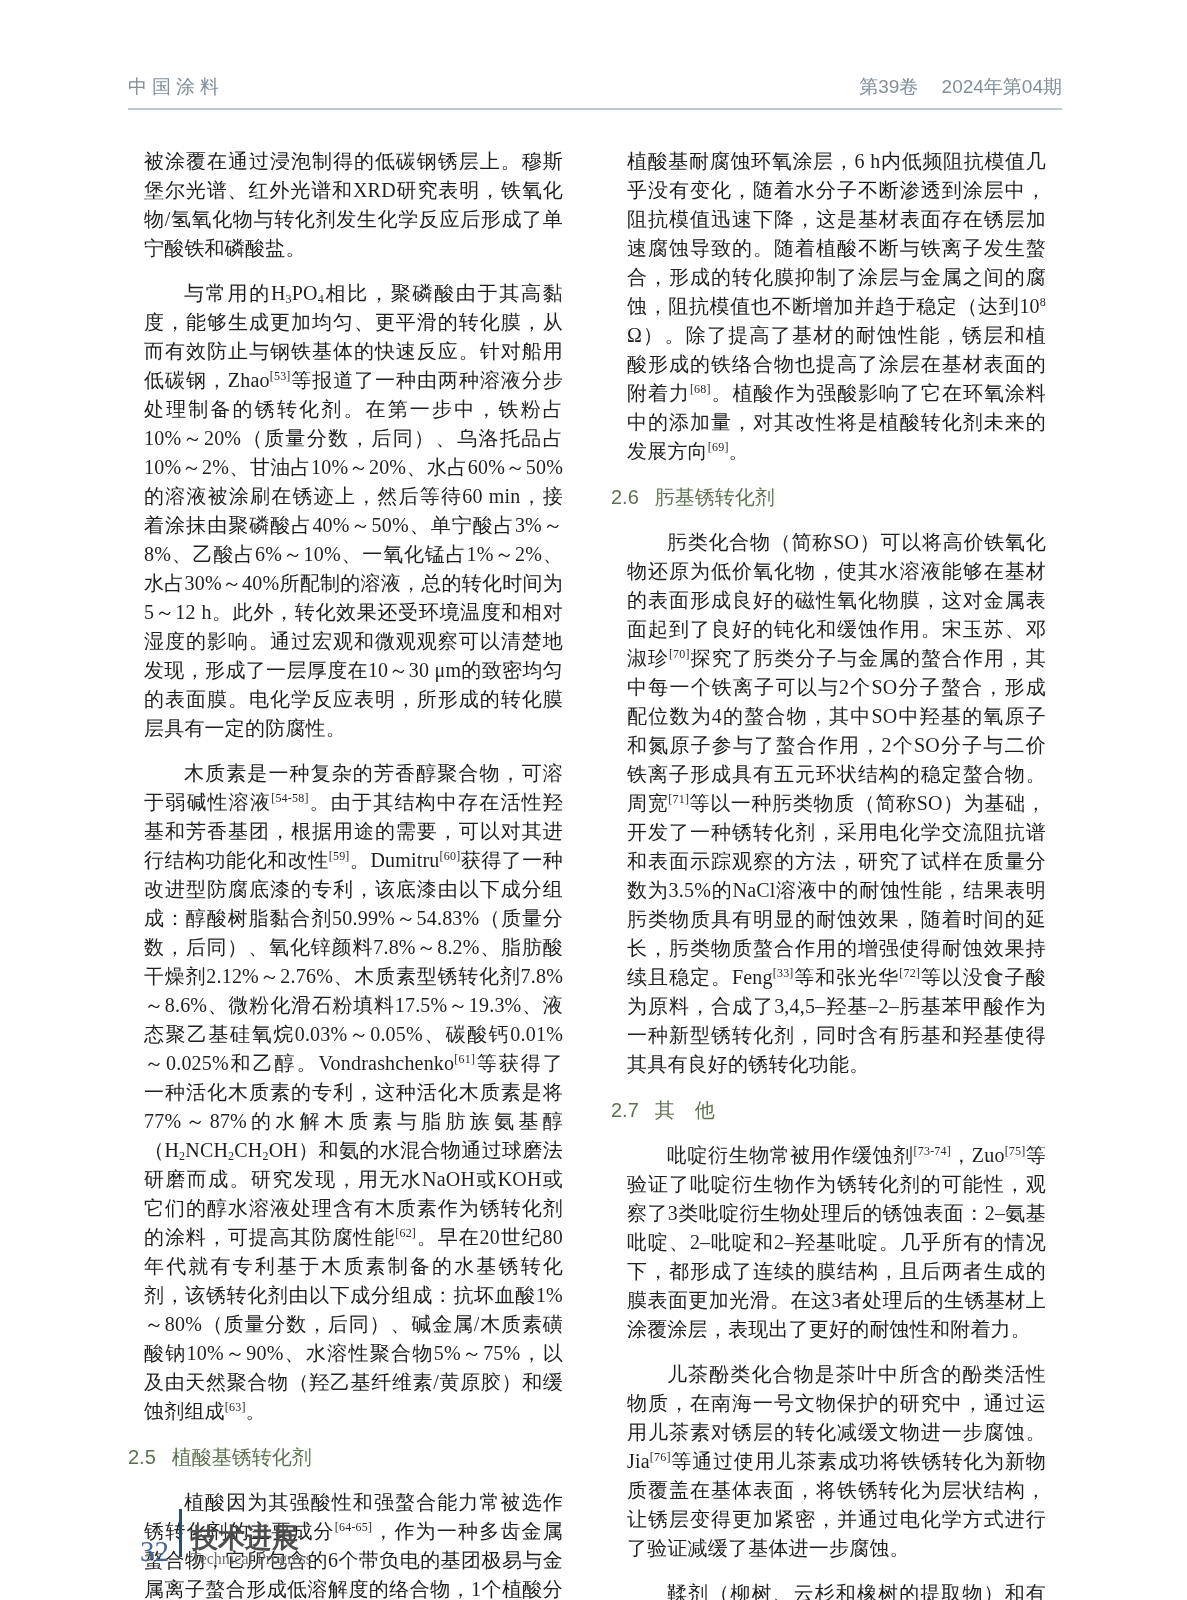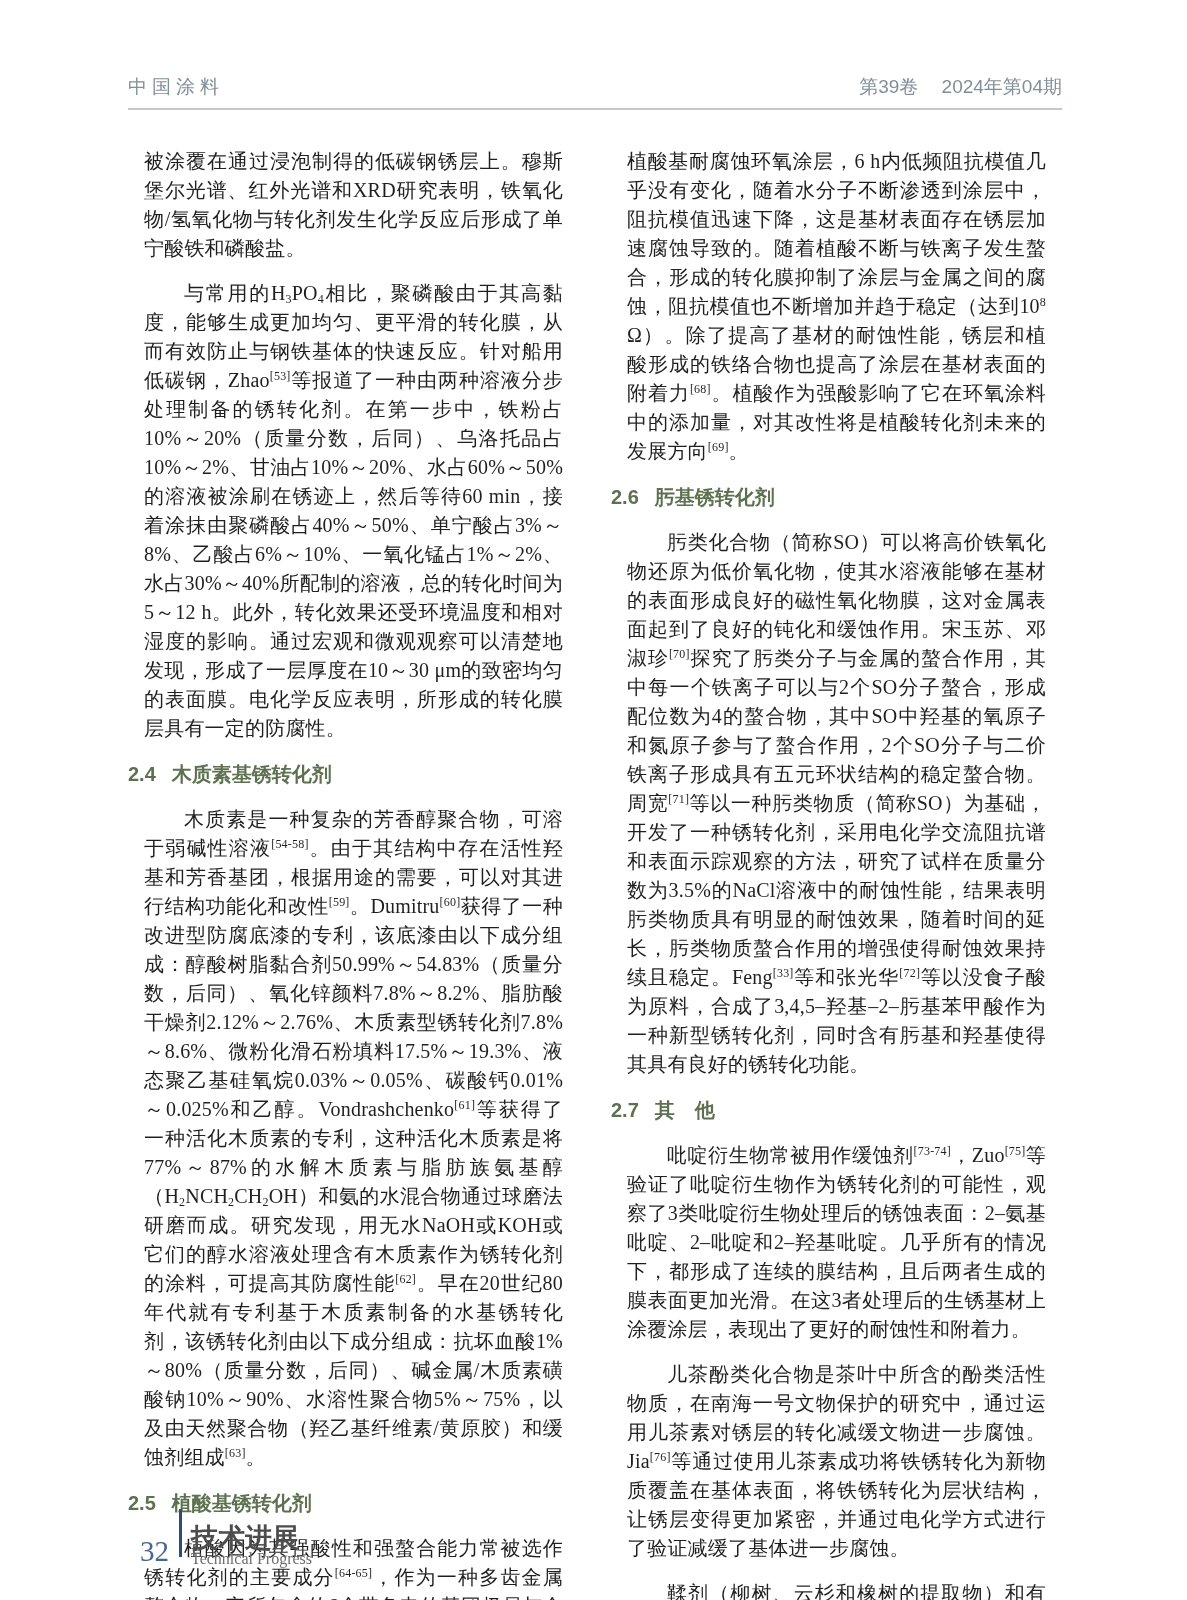--- a/index.html
+++ b/index.html
@@ -36,21 +36,21 @@
     color:#1f1f1f;
     letter-spacing:0.2px;
   }
   .para.indent{text-indent:2em;}
   sup,sub{font-size:12px;line-height:0;}
   sup{vertical-align:7px;}
   sub{vertical-align:-3px;}
   .sec-heading{
     margin:17px 0 2px 0;
     font-family:"Liberation Sans","DejaVu Sans",sans-serif;
-    font-weight:bold;
+    font-weight:normal;
     font-size:20px;line-height:29px;
     color:#5d7150;
   }
   .sec-num{margin-right:16px;}
   
   .footer{
     position:absolute;left:140px;top:1497px;
     display:flex;align-items:center;
   }
   .page-num{
@@ -79,21 +79,20 @@
     <span class="issue-info">
       <span>第39卷</span>
       <span>2024年第04期</span>
     </span>
   </div>
 
   <div class="content">
     <div class="column">
         <p class="para"><span>被涂覆在通过浸泡制得的低碳钢锈层上。穆斯堡尔光谱、红外光谱和XRD研究表明，铁氧化物/氢氧化物与转化剂发生化学反应后形成了单宁酸铁和磷酸盐。</span></p>
         <p class="para indent"><span>与常用的H</span><sub>3</sub><span>PO</span><sub>4</sub><span>相比，聚磷酸由于其高黏度，能够生成更加均匀、更平滑的转化膜，从而有效防止与钢铁基体的快速反应。针对船用低碳钢，Zhao</span><sup>[53]</sup><span>等报道了一种由两种溶液分步处理制备的锈转化剂。在第一步中，铁粉占10%～20%（质量分数，后同）、乌洛托品占10%～2%、甘油占10%～20%、水占60%～50%的溶液被涂刷在锈迹上，然后等待60 min，接着涂抹由聚磷酸占40%～50%、单宁酸占3%～8%、乙酸占6%～10%、一氧化锰占1%～2%、水占30%～40%所配制的溶液，总的转化时间为5～12 h。此外，转化效果还受环境温度和相对湿度的影响。通过宏观和微观观察可以清楚地发现，形成了一层厚度在10～30 μm的致密均匀的表面膜。电化学反应表明，所形成的转化膜层具有一定的防腐性。</span></p>
-        <h3 class="sec-heading"><span class="sec-num">2.4</span><span class="sec-title">木质素基锈转化剂</span></h3>
         <p class="para indent"><span>木质素是一种复杂的芳香醇聚合物，可溶于弱碱性溶液</span><sup>[54-58]</sup><span>。由于其结构中存在活性羟基和芳香基团，根据用途的需要，可以对其进行结构功能化和改性</span><sup>[59]</sup><span>。Dumitru</span><sup>[60]</sup><span>获得了一种改进型防腐底漆的专利，该底漆由以下成分组成：醇酸树脂黏合剂50.99%～54.83%（质量分数，后同）、氧化锌颜料7.8%～8.2%、脂肪酸干燥剂2.12%～2.76%、木质素型锈转化剂7.8%～8.6%、微粉化滑石粉填料17.5%～19.3%、液态聚乙基硅氧烷0.03%～0.05%、碳酸钙0.01%～0.025%和乙醇。Vondrashchenko</span><sup>[61]</sup><span>等获得了一种活化木质素的专利，这种活化木质素是将77%～87%的水解木质素与脂肪族氨基醇（H</span><sub>2</sub><span>NCH</span><sub>2</sub><span>CH</span><sub>2</sub><span>OH）和氨的水混合物通过球磨法研磨而成。研究发现，用无水NaOH或KOH或它们的醇水溶液处理含有木质素作为锈转化剂的涂料，可提高其防腐性能</span><sup>[62]</sup><span>。早在20世纪80年代就有专利基于木质素制备的水基锈转化剂，该锈转化剂由以下成分组成：抗坏血酸1%～80%（质量分数，后同）、碱金属/木质素磺酸钠10%～90%、水溶性聚合物5%～75%，以及由天然聚合物（羟乙基纤维素/黄原胶）和缓蚀剂组成</span><sup>[63]</sup><span>。</span></p>
         <h3 class="sec-heading"><span class="sec-num">2.5</span><span class="sec-title">植酸基锈转化剂</span></h3>
         <p class="para indent"><span>植酸因为其强酸性和强螯合能力常被选作锈转化剂的主要成分</span><sup>[64-65]</sup><span>，作为一种多齿金属螯合物，它所包含的6个带负电的基团极易与金属离子螯合形成低溶解度的络合物，1个植酸分子中有6个可与金属离子发生螯合的磷酸基，在较宽pH值范围能与二价及以上价态的金属离子螯合形成配位物</span><sup>[66]</sup><span>，在金属表面形成致密的转化膜屏蔽外界对基材的腐蚀，Xu</span><sup>[67]</sup><span>等制备了</span></p>
       </div>
     <div class="column">
         <p class="para"><span>植酸基耐腐蚀环氧涂层，6 h内低频阻抗模值几乎没有变化，随着水分子不断渗透到涂层中，阻抗模值迅速下降，这是基材表面存在锈层加速腐蚀导致的。随着植酸不断与铁离子发生螯合，形成的转化膜抑制了涂层与金属之间的腐蚀，阻抗模值也不断增加并趋于稳定（达到10</span><sup>8</sup><span> Ω）。除了提高了基材的耐蚀性能，锈层和植酸形成的铁络合物也提高了涂层在基材表面的附着力</span><sup>[68]</sup><span>。植酸作为强酸影响了它在环氧涂料中的添加量，对其改性将是植酸转化剂未来的发展方向</span><sup>[69]</sup><span>。</span></p>
         <h3 class="sec-heading"><span class="sec-num">2.6</span><span class="sec-title">肟基锈转化剂</span></h3>
         <p class="para indent"><span>肟类化合物（简称SO）可以将高价铁氧化物还原为低价氧化物，使其水溶液能够在基材的表面形成良好的磁性氧化物膜，这对金属表面起到了良好的钝化和缓蚀作用。宋玉苏、邓淑珍</span><sup>[70]</sup><span>探究了肟类分子与金属的螯合作用，其中每一个铁离子可以与2个SO分子螯合，形成配位数为4的螯合物，其中SO中羟基的氧原子和氮原子参与了螯合作用，2个SO分子与二价铁离子形成具有五元环状结构的稳定螯合物。周宽</span><sup>[71]</sup><span>等以一种肟类物质（简称SO）为基础，开发了一种锈转化剂，采用电化学交流阻抗谱和表面示踪观察的方法，研究了试样在质量分数为3.5%的NaCl溶液中的耐蚀性能，结果表明肟类物质具有明显的耐蚀效果，随着时间的延长，肟类物质螯合作用的增强使得耐蚀效果持续且稳定。Feng</span><sup>[33]</sup><span>等和张光华</span><sup>[72]</sup><span>等以没食子酸为原料，合成了3,4,5–羟基–2–肟基苯甲酸作为一种新型锈转化剂，同时含有肟基和羟基使得其具有良好的锈转化功能。</span></p>
         <h3 class="sec-heading"><span class="sec-num">2.7</span><span class="sec-title">其　他</span></h3>
         <p class="para indent"><span>吡啶衍生物常被用作缓蚀剂</span><sup>[73-74]</sup><span>，Zuo</span><sup>[75]</sup><span>等验证了吡啶衍生物作为锈转化剂的可能性，观察了3类吡啶衍生物处理后的锈蚀表面：2–氨基吡啶、2–吡啶和2–羟基吡啶。几乎所有的情况下，都形成了连续的膜结构，且后两者生成的膜表面更加光滑。在这3者处理后的生锈基材上涂覆涂层，表现出了更好的耐蚀性和附着力。</span></p>

